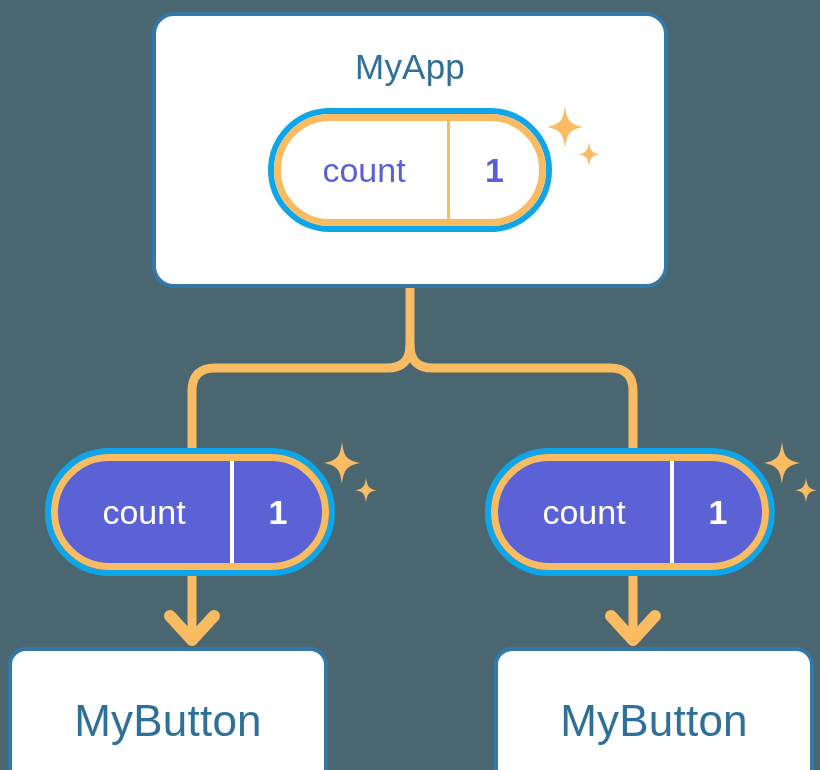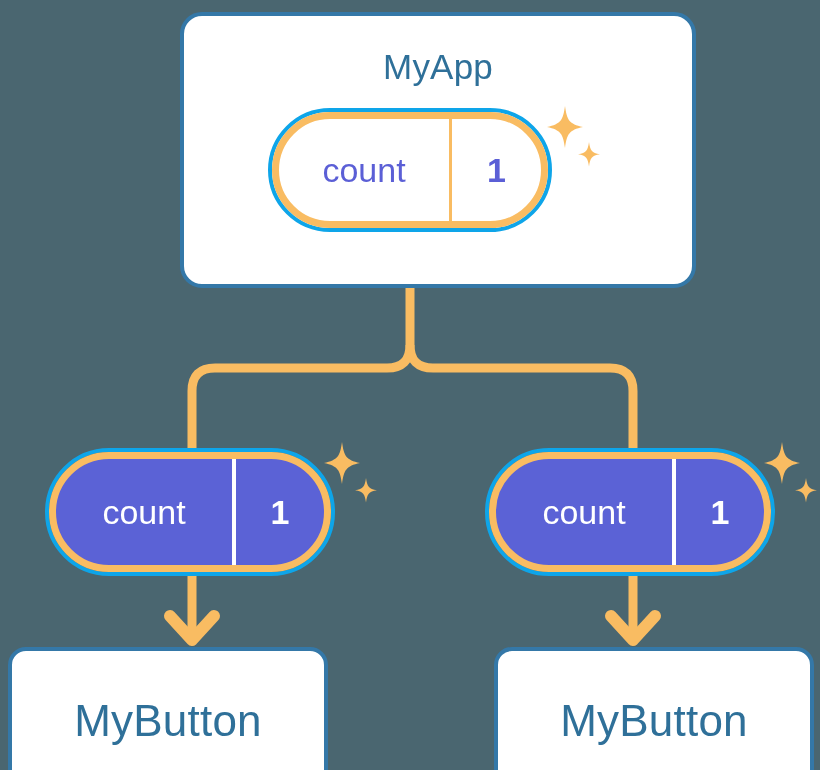--- a/index.html
+++ b/index.html
@@ -51,21 +51,20 @@
   }
 
   #card-myapp {
     left: 152px;
     top: 12px;
     width: 516px;
     height: 276px;
     border-radius: 22px;
     justify-content: flex-start;
     padding-top: 33px;
-    margin-left: 28px;
   }
 
   .card-button {
     width: 320px;
     height: 140px;
     border-radius: 18px;
     justify-content: center;
   }
   #card-button-left {
     left: 8px;
@@ -85,21 +84,21 @@
     position: absolute;
     display: inline-block;
   }
   .pill {
     position: relative;
     box-sizing: border-box;
     border-radius: 999px;
     display: flex;
     align-items: stretch;
     background: transparent;
-    border: 4px solid #0ea5e9;   
+    border: 6px solid #0ea5e9;   
   }
   .pill-inner {
     flex: 1 1 auto;
     display: flex;
     align-items: stretch;
     border-radius: 999px;
     border: 7px solid #f9bc62;   
     box-sizing: border-box;
     overflow: hidden;
   }

